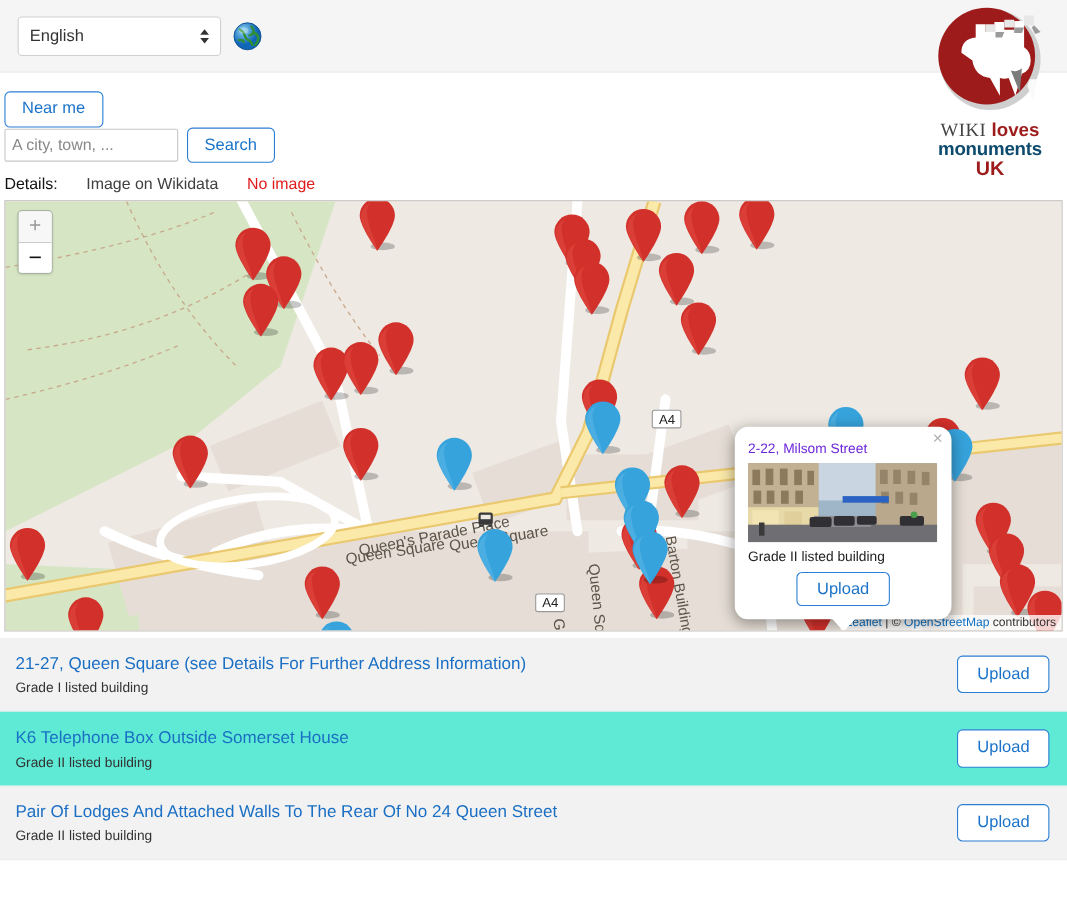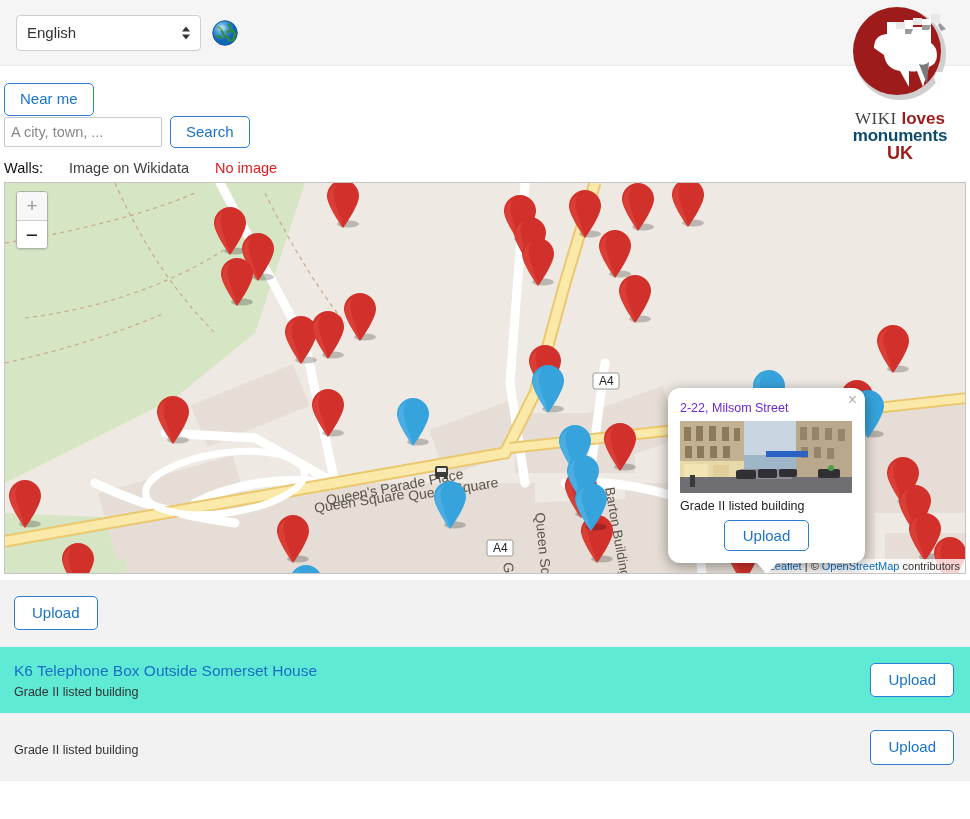--- a/index.html
+++ b/index.html
@@ -192,21 +192,21 @@
   <div class="row near-row">
     <button class="btn-outline">Near me</button>
   </div>
   <div class="row">
     <input class="search-input" type="text" placeholder="A city, town, ..." style="">
     <button class="btn-outline">Search</button>
   </div>
 </div>
 
 <div class="legend">
-  <span class="lb">Walls:</span>
+  <span class="lb">Details:</span>
   <span class="blue">Image on Wikidata</span>
   <span class="red">No image</span>
 </div>
 
 <div class="map">
 
   <svg class="base" width="962" height="392" viewBox="0 0 962 392">
     <rect width="962" height="392" fill="#efe9e3"></rect>
 
     <path d="M0 0 L300 0 L250 150 L170 215 L0 300 Z" fill="#d6e6c4"></path>
@@ -589,31 +589,36 @@
   </div>
 
   <div class="attrib">
     <a>Leaflet</a><span> | © </span><a>OpenStreetMap</a><span> contributors</span>
   </div>
 </div>
 
 <div class="list">
 
   <div class="item odd">
+    <div class="txt">
+      <div class="iname">21-27, Queen Square (see Details For Further Address Information)</div>
+      <div class="igrade">Grade I listed building</div>
+    </div>
     <button class="btn-outline">Upload</button>
   </div>
 
   <div class="item even">
     <div class="txt">
       <div class="iname">K6 Telephone Box Outside Somerset House</div>
       <div class="igrade">Grade II listed building</div>
     </div>
     <button class="btn-outline">Upload</button>
   </div>
 
   <div class="item odd">
     <div class="txt">
+      <div class="iname">Pair Of Lodges And Attached Walls To The Rear Of No 24 Queen Street</div>
       <div class="igrade">Grade II listed building</div>
     </div>
     <button class="btn-outline">Upload</button>
   </div>
 
 </div>
 
 </body></html>

